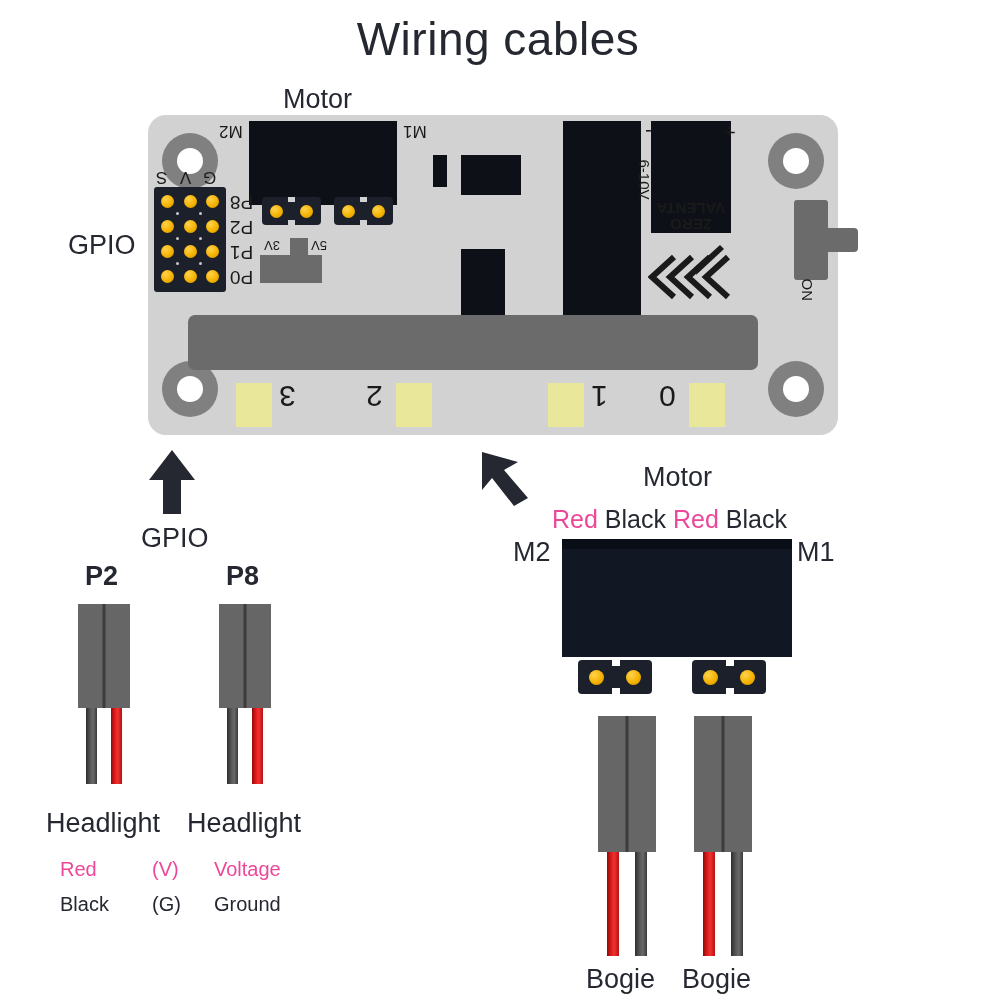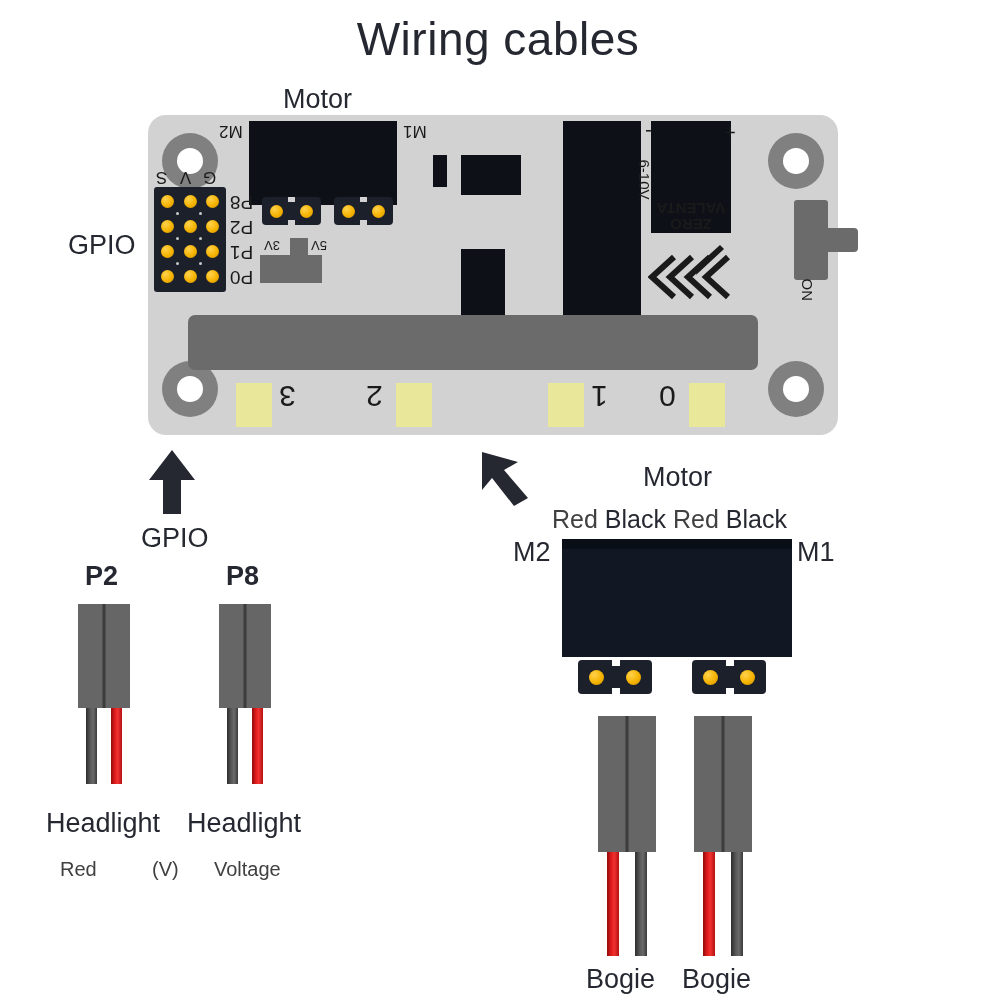--- a/index.html
+++ b/index.html
@@ -171,21 +171,21 @@
   #motor-body {
     position: absolute;
     background: #111823;
   }
   #motor-body .sheen {
     position: absolute;
     left: 0; top: 0; width: 100%; height: 10px;
     background: #0a0f17;
   }
 
-  .red-text { color: #404040; }
+  .red-text { color: #ec4899; }
   .blk-text { color: #252830; }
 
   .legend-row {
     position: absolute;
     font-size: 20px;
     white-space: nowrap;
   }
   .legend-col-a { display: inline-block; width: 92px; }
   .legend-col-b { display: inline-block; width: 62px; }
 </style>
@@ -329,20 +329,23 @@
     <div class="wire-black" style="left:8px;  top:104px; width:11px; height:76px;"></div>
     <div class="wire-red" style="left:33px; top:104px; width:11px; height:76px;"></div>
   </div>
 
   <div class="abs label-big" style="left:46px;  top:808px;">Headlight</div>
   <div class="abs label-big" style="left:187px; top:808px;">Headlight</div>
 
   <div class="legend-row" style="left:60px; top:858px;">
     <span class="legend-col-a red-text">Red</span><span class="legend-col-b red-text">(V)</span><span class="red-text">Voltage</span>
   </div>
+  <div class="legend-row" style="left:60px; top:893px;">
+    <span class="legend-col-a blk-text">Black</span><span class="legend-col-b blk-text">(G)</span><span class="blk-text">Ground</span>
+  </div>
 
   <svg class="abs" style="left:480px; top:448px;" width="62" height="58" viewBox="0 0 62 58">
     <path d="M2 4 L38 14 L24 22 L48 50 L34 58 L12 30 L2 42 Z" fill="#252830"></path>
   </svg>
 
   <div class="abs label-big" style="left:643px; top:462px;">Motor</div>
 
   <div class="abs" style="left:552px; top:505px; font-size:25px; white-space:nowrap;">
     <span class="red-text">Red</span>
     <span class="blk-text">Black</span>

